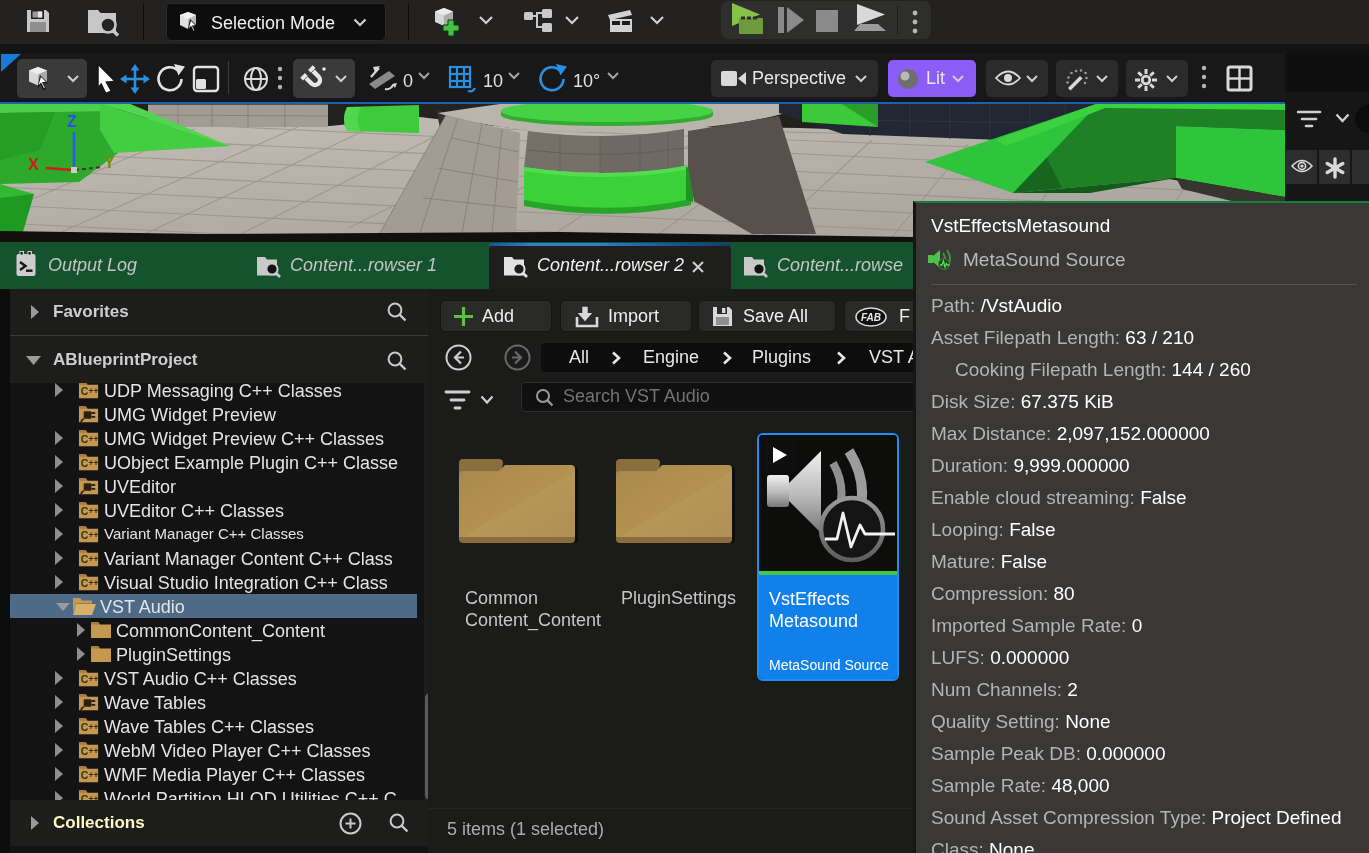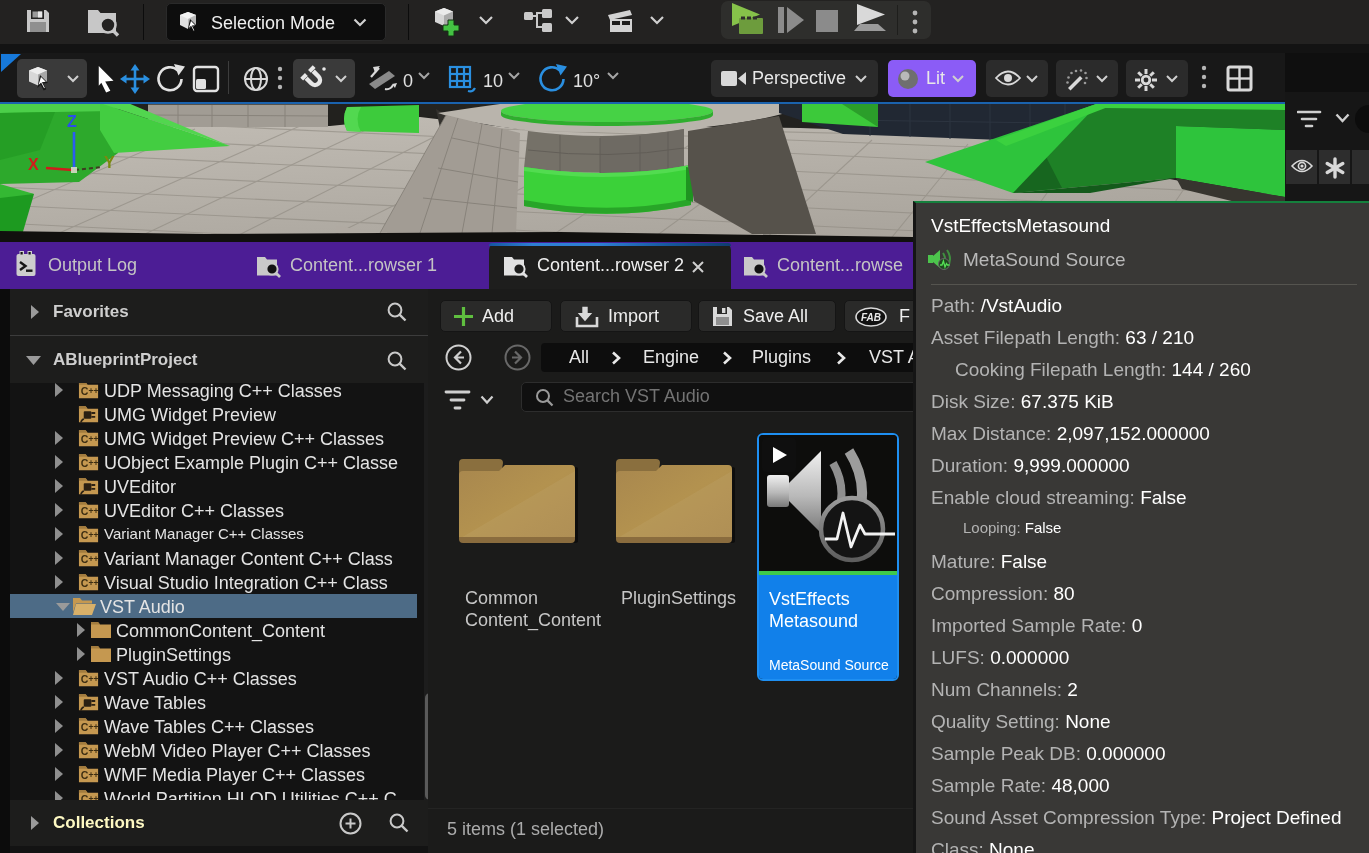--- a/index.html
+++ b/index.html
@@ -463,21 +463,21 @@
           <line x1="11" y1="2" x2="11" y2="20"></line>
           <line x1="3.2" y1="6.5" x2="18.8" y2="15.5"></line>
           <line x1="3.2" y1="15.5" x2="18.8" y2="6.5"></line>
         </g>
       </svg>
     </div>
     <div class="abs" style="left:67px;top:58px;width:17px;height:34px;background:#2d2d2d;"></div>
   </div>
 </div>
 
-<div class="abs" id="tabbar" style="left:0;top:242px;width:1125px;height:47px;background:#4c1d95;">
+<div class="abs" id="tabbar" style="left:0;top:242px;width:1125px;height:47px;background:#14532d;font-style:italic;">
 
   <svg class="abs" style="left:15px;top:9px" width="22" height="26" viewBox="0 0 22 26">
     <rect x="1.5" y="3" width="19" height="22" rx="2" fill="#cdcdcd"></rect>
     <rect x="4.5" y="0" width="4.5" height="6" fill="#cdcdcd"></rect>
         <rect x="12.5" y="0" width="4.5" height="6" fill="#cdcdcd"></rect>
     <rect x="5.5" y="1" width="2.2" height="2.5" fill="#121212"></rect>
         <rect x="13.5" y="1" width="2.2" height="2.5" fill="#121212"></rect>
     <path d="M5 11 l5.5 4 -5.5 4" stroke="#161616" stroke-width="2.4" fill="none"></path>
     <rect x="11" y="18.5" width="6.5" height="2.4" fill="#161616"></rect>
   </svg>
@@ -886,21 +886,21 @@
   </svg>
   <span class="abs" style="left:47px;top:46px;font-size:19px;color:#b9b9b9;">MetaSound Source</span>
   <div class="abs" style="left:15px;top:81px;width:426px;height:1px;background:#55544f;"></div>
   <div class="abs" style="left:15px;top:92px;font-size:19px;white-space:nowrap;"><span style="color:#b3b3b3;">Path: </span><span style="color:#ffffff;">/VstAudio</span></div>
   <div class="abs" style="left:15px;top:124px;font-size:19px;white-space:nowrap;"><span style="color:#b3b3b3;">Asset Filepath Length: </span><span style="color:#ffffff;">63 / 210</span></div>
   <div class="abs" style="left:15px;top:156px;font-size:19px;white-space:nowrap;"><span style="color:#b3b3b3;margin-left:24px;">Cooking Filepath Length: </span><span style="color:#ffffff;">144 / 260</span></div>
   <div class="abs" style="left:15px;top:188px;font-size:19px;white-space:nowrap;"><span style="color:#b3b3b3;">Disk Size: </span><span style="color:#ffffff;">67.375 KiB</span></div>
   <div class="abs" style="left:15px;top:220px;font-size:19px;white-space:nowrap;"><span style="color:#b3b3b3;">Max Distance: </span><span style="color:#ffffff;">2,097,152.000000</span></div>
   <div class="abs" style="left:15px;top:252px;font-size:19px;white-space:nowrap;"><span style="color:#b3b3b3;">Duration: </span><span style="color:#ffffff;">9,999.000000</span></div>
   <div class="abs" style="left:15px;top:284px;font-size:19px;white-space:nowrap;"><span style="color:#b3b3b3;">Enable cloud streaming: </span><span style="color:#ffffff;">False</span></div>
-  <div class="abs" style="left:15px;top:316px;font-size:15px;white-space:nowrap;margin-left:32px;"><span style="color:#b3b3b3;">Looping: </span><span style="color:#ffffff;">False</span></div>
+  <div class="abs" style="left:15px;top:316px;font-size:19px;white-space:nowrap;"><span style="color:#b3b3b3;">Looping: </span><span style="color:#ffffff;">False</span></div>
   <div class="abs" style="left:15px;top:348px;font-size:19px;white-space:nowrap;"><span style="color:#b3b3b3;">Mature: </span><span style="color:#ffffff;">False</span></div>
   <div class="abs" style="left:15px;top:380px;font-size:19px;white-space:nowrap;"><span style="color:#b3b3b3;">Compression: </span><span style="color:#ffffff;">80</span></div>
   <div class="abs" style="left:15px;top:412px;font-size:19px;white-space:nowrap;"><span style="color:#b3b3b3;">Imported Sample Rate: </span><span style="color:#ffffff;">0</span></div>
   <div class="abs" style="left:15px;top:444px;font-size:19px;white-space:nowrap;"><span style="color:#b3b3b3;">LUFS: </span><span style="color:#ffffff;">0.000000</span></div>
   <div class="abs" style="left:15px;top:476px;font-size:19px;white-space:nowrap;"><span style="color:#b3b3b3;">Num Channels: </span><span style="color:#ffffff;">2</span></div>
   <div class="abs" style="left:15px;top:508px;font-size:19px;white-space:nowrap;"><span style="color:#b3b3b3;">Quality Setting: </span><span style="color:#ffffff;">None</span></div>
   <div class="abs" style="left:15px;top:540px;font-size:19px;white-space:nowrap;"><span style="color:#b3b3b3;">Sample Peak DB: </span><span style="color:#ffffff;">0.000000</span></div>
   <div class="abs" style="left:15px;top:572px;font-size:19px;white-space:nowrap;"><span style="color:#b3b3b3;">Sample Rate: </span><span style="color:#ffffff;">48,000</span></div>
   <div class="abs" style="left:15px;top:604px;font-size:19px;white-space:nowrap;"><span style="color:#b3b3b3;">Sound Asset Compression Type: </span><span style="color:#ffffff;">Project Defined</span></div>
   <div class="abs" style="left:15px;top:636px;font-size:19px;white-space:nowrap;"><span style="color:#b3b3b3;">Class: </span><span style="color:#ffffff;">None</span></div>

